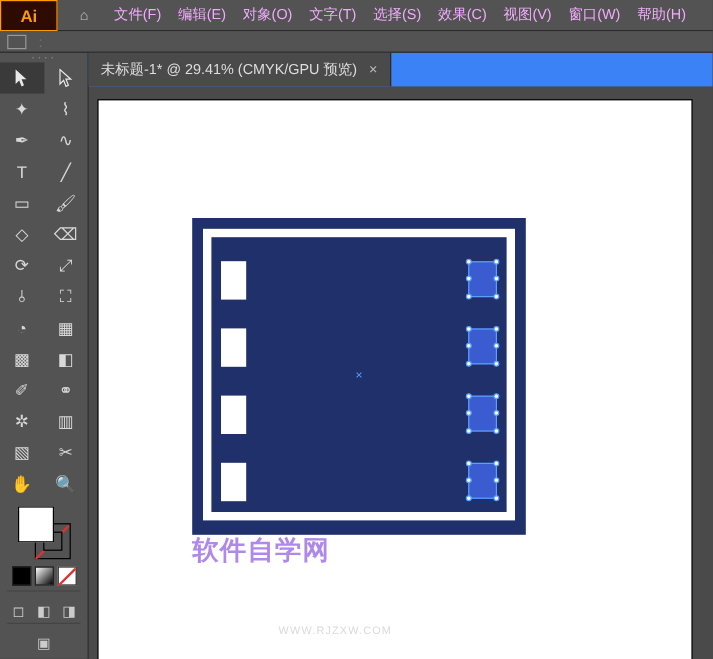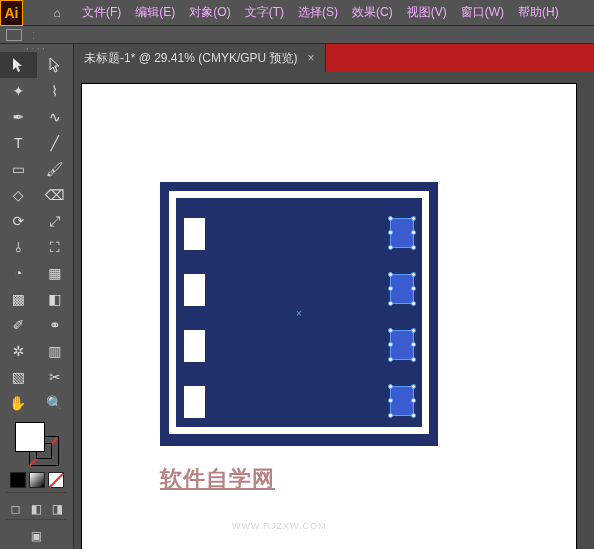--- a/index.html
+++ b/index.html
@@ -1,21 +1,21 @@
 <!DOCTYPE html>
 <html><head>
 <meta charset="utf-8">
 <style>
   * { box-sizing: border-box; margin: 0; padding: 0; }
   body { width: 594px; height: 549px; background: #4a4a4a; font-family: "Microsoft YaHei", sans-serif; font-size: 12px; color: #e0e0e0; overflow: hidden; }
   .app { display: flex; flex-direction: column; width: 100%; height: 100%; }
 
   
   .menubar { display: flex; align-items: center; height: 26px; background: #535353; border-bottom: 1px solid #2a2a2a; }
-  .app-logo { width: 23px; height: 26px; background: #2d0b00; color: #ff9a00; display: flex; align-items: center; justify-content: center; font-weight: bold; font-size: 14px; border: 1px solid #ff9a00; margin-right: 24px; }
+  .app-logo { width: 48px; height: 26px; background: #2d0b00; color: #ff9a00; display: flex; align-items: center; justify-content: center; font-weight: bold; font-size: 14px; border: 1px solid #ff9a00; margin-right: 12px; }
   .home-icon { width: 20px; text-align: center; color: #c8c8c8; margin-right: 8px; }
   .menu-item { padding: 0 7px; color: #f0abfc; cursor: default; }
 
   
   .control-row { display: flex; height: 18px; background: #535353; border-bottom: 1px solid #2a2a2a; align-items: center; padding-left: 6px; gap: 10px; }
   .ctrl-box { width: 16px; height: 12px; border: 1px solid #999; }
 
   
   .main { display: flex; flex: 1; overflow: hidden; }
   .tools { width: 74px; background: #535353; display: flex; flex-direction: column; border-right: 1px solid #2a2a2a; }
@@ -36,38 +36,38 @@
   .swatch-mini { width: 16px; height: 16px; border: 1px solid #222; position: relative; }
   .swatch-mini.black { background: #000; }
   .swatch-mini.grad { background: linear-gradient(135deg, #fff 0%, #000 100%); }
   .swatch-mini.none { background: #fff; }
   .swatch-mini.none::after { content: ""; position: absolute; width: 140%; height: 2px; background: #e03030; top: 50%; left: -20%; transform: rotate(-45deg); }
   .screen-row { display: flex; gap: 2px; justify-content: center; padding-top: 6px; border-top: 1px solid #444; }
   .screen-btn { width: 20px; height: 20px; display: flex; align-items: center; justify-content: center; color: #ccc; }
 
   
   .doc-area { flex: 1; display: flex; flex-direction: column; background: #4a4a4a; }
-  .tab-bar { height: 28px; display: flex; align-items: flex-end; background: #b91c1c; }
+  .tab-bar { height: 28px; display: flex; align-items: flex-end; background: #3b82f6; }
   .tab { height: 100%; padding: 0 10px; display: flex; align-items: center; background: #4a4a4a; border-right: 1px solid #2a2a2a; color: #ddd; font-size: 12px; gap: 10px; }
   .tab-close { color: #bbb; cursor: default; }
   .canvas-wrap { flex: 1; position: relative; overflow: auto; }
   .canvas-page { position: absolute; top: 12px; left: 8px; width: 494px; height: 490px; background: #fff; box-shadow: 0 0 0 1px #000; }
 
   
   .art-outer { position: absolute; left: 78px; top: 98px; width: 278px; height: 264px; background: #20306a; }
   .art-inner-border { position: absolute; left: 9px; top: 9px; right: 9px; bottom: 12px; border: 7px solid #fff; }
   .art-left-rect { position: absolute; width: 21px; height: 32px; background: #fff; }
   .art-right-obj { position: absolute; width: 24px; height: 30px; background: #3b5bd0; border: 1px solid #5aa0ff; }
   .handle { position: absolute; width: 5px; height: 5px; background: #fff; border: 1px solid #5aa0ff; border-radius: 50%; }
   .h-tl { top: -3px; left: -3px; } .h-tr { top: -3px; right: -3px; }
   .h-bl { bottom: -3px; left: -3px; } .h-br { bottom: -3px; right: -3px; }
   .h-ml { top: 50%; left: -3px; margin-top: -3px; } .h-mr { top: 50%; right: -3px; margin-top: -3px; }
   .center-cross { position: absolute; color: #5aa0ff; font-size: 10px; }
 
-  .watermark { position: absolute; left: 78px; top: 380px; font-size: 22px; font-weight: bold; color: #7f1d1d; opacity: 0.55; letter-spacing: 1px; font-family: sans-serif; text-decoration: underline; }
+  .watermark { position: absolute; left: 78px; top: 360px; font-size: 22px; font-weight: bold; color: #6d28d9; opacity: 0.55; letter-spacing: 1px; font-family: sans-serif; }
   .watermark-sub { position: absolute; left: 150px; top: 405px; font-size: 9px; color: #bbb; opacity: 0.55; letter-spacing: 1px; margin-top: 32px; }
 </style>
 </head>
 <body>
 
 <div class="app">
   <div class="menubar">
     <div class="app-logo">Ai</div>
     <div class="home-icon">⌂</div>
     <div class="menu-item">文件(F)</div>

